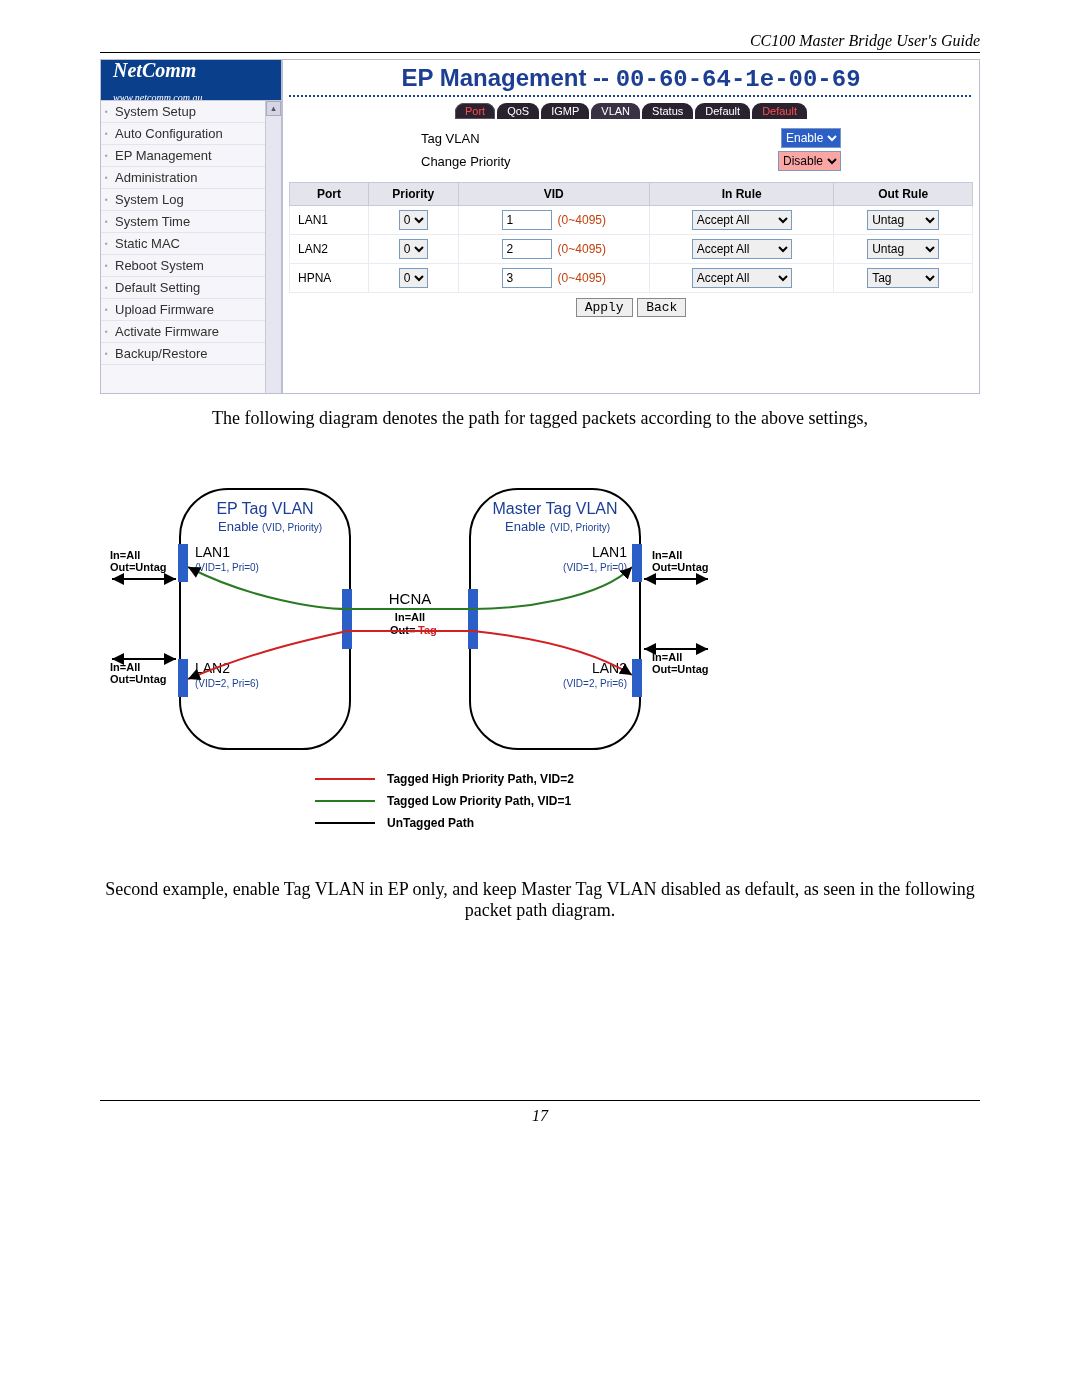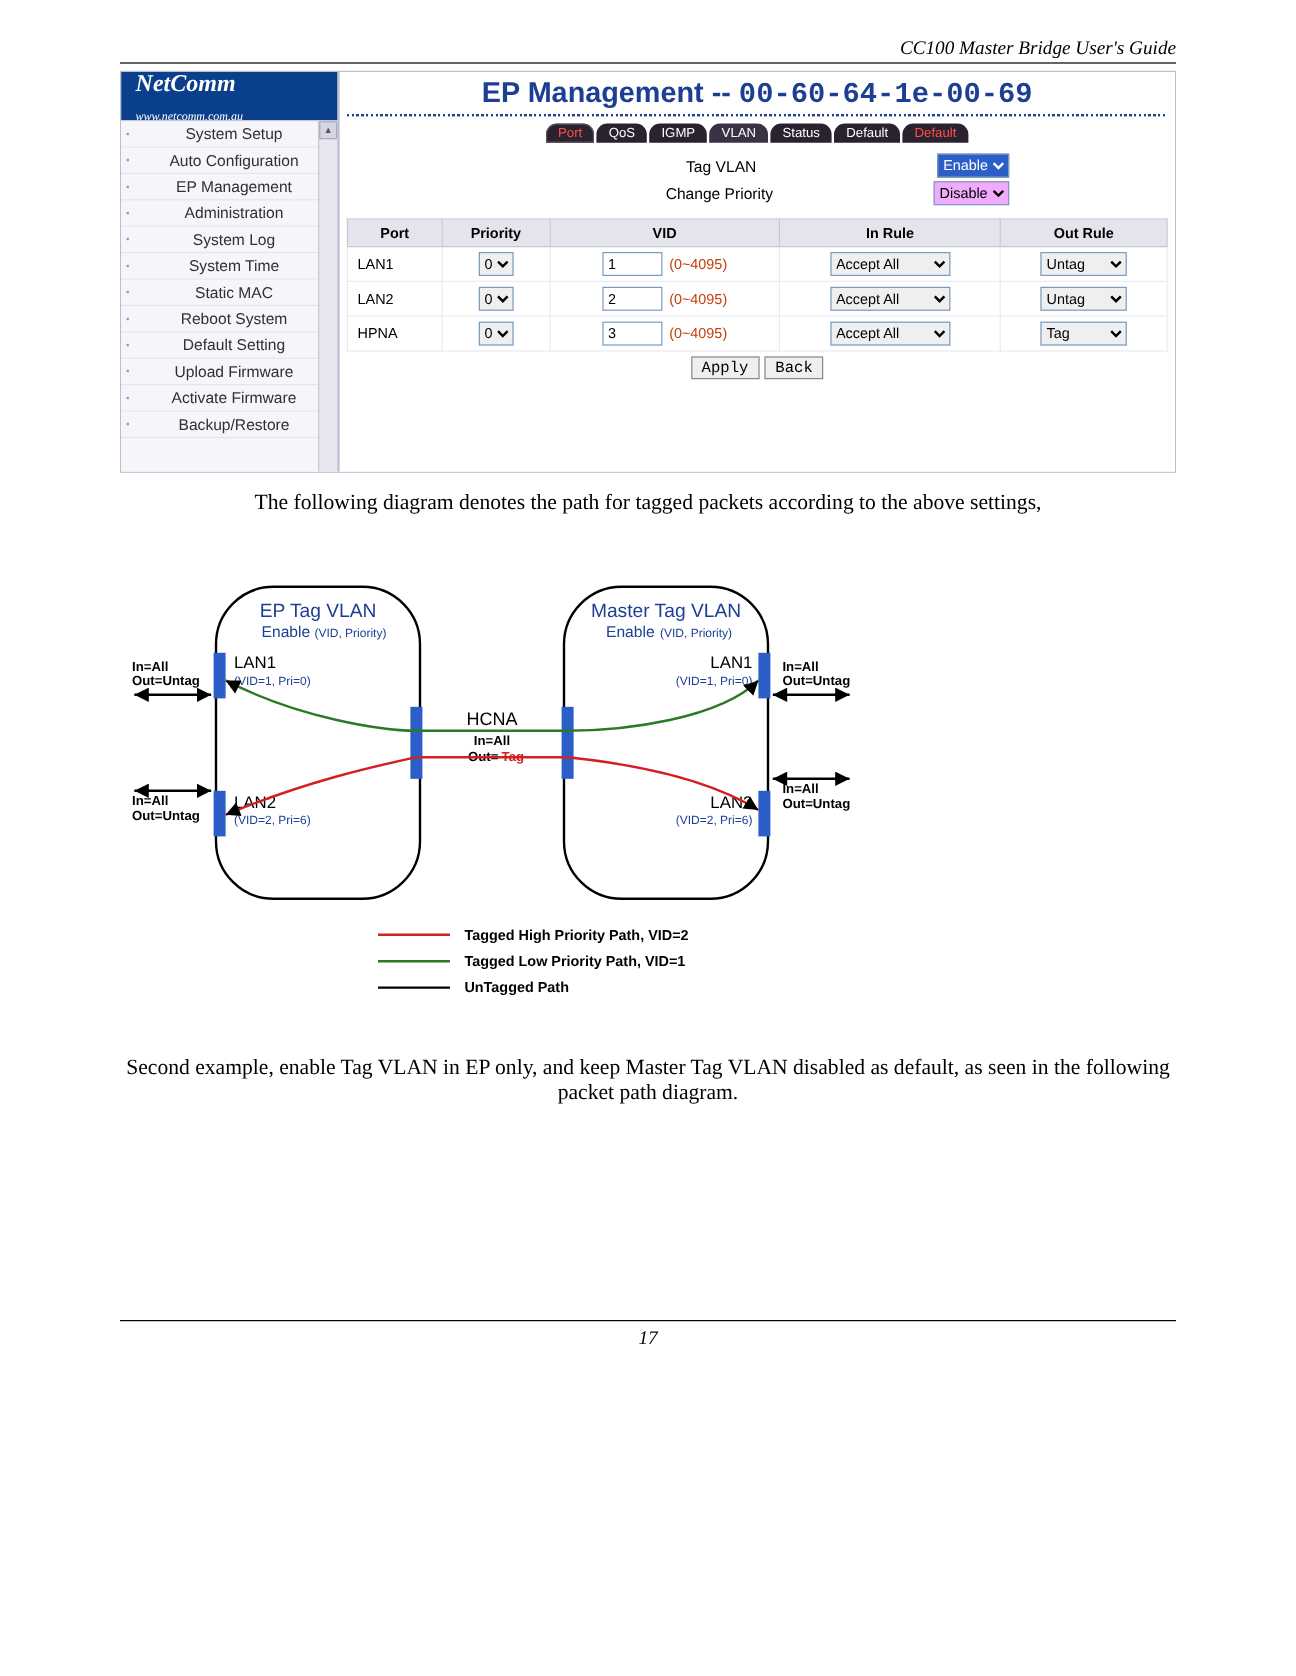--- a/index.html
+++ b/index.html
@@ -6,40 +6,40 @@
   .page{width:1080px;height:1155px;margin:0 auto;position:relative;box-sizing:border-box;padding:32px 100px 0 100px;}
   .doc-title{text-align:right;font-style:italic;font-size:16px;font-family:"Times New Roman",serif;margin:0 0 2px 0;}
   .doc-title-rule{border-top:1px solid #000;margin:0 0 6px 0;}
   .app{border:1px solid #bdbdd0;display:flex;height:335px;box-sizing:border-box;}
   
   .sidebar{width:180px;border-right:2px solid #bdbdd0;background:#f6f6fa;display:flex;flex-direction:column;position:relative;}
   .logo{height:40px;background:#0a3f8b;display:flex;flex-direction:column;justify-content:flex-start;padding-left:12px;}
   .logo .brand{font-family:"Times New Roman",serif;font-weight:700;font-style:italic;color:#fff;font-size:20px;line-height:1;}
   .logo .sub{color:#fff;font-size:10px;font-style:italic;margin-top:12px;font-family:Liberation Serif, serif;}
   .navwrap{flex:1;position:relative;border-top:1px solid #c8c8d8;}
-  .nav{list-style:none;margin:0;padding:0;font-size:13px;text-align:center;}
+  .nav{list-style:none;margin:0;padding:0;font-size:13px;}
   .nav li{padding:3px 6px 3px 14px;border-bottom:1px solid #e4e4ee;color:#303030;cursor:pointer;position:relative;white-space:nowrap;}
   .nav li::before{content:"\25AA";color:#9a9aa8;font-size:8px;position:absolute;left:4px;top:6px;}
   .scrollbar{position:absolute;top:0;right:0;width:15px;height:100%;background:#e6e6f0;border-left:1px solid #c8c8d8;display:flex;flex-direction:column;justify-content:flex-start;align-items:center;}
   .scrollbar .arrow-up{width:13px;height:13px;background:#d5d5e5;border:1px solid #aab;font-size:9px;text-align:center;line-height:13px;color:#556;}
   
   .main{flex:1;padding:4px 6px 6px 6px;background:#fff;display:flex;flex-direction:column;}
   .ep-title{text-align:center;font-size:24px;font-weight:700;color:#1c3f94;margin:0 0 2px 0;}
   .ep-title .mac{font-family:"Courier New",monospace;}
   .dots-rule{height:2px;background:repeating-linear-gradient(90deg,#1c3f94 0 2px,transparent 2px 4px);margin:0 0 6px 0;}
   .tabs{display:flex;justify-content:center;gap:2px;margin-bottom:6px;}
   .tab{background:#2b2230;color:#fff;font-size:11px;padding:2px 10px;border-radius:9px 9px 0 0;cursor:pointer;}
   .tab.port{color:#ff4d4d;box-shadow:inset 0 0 0 1px #5a5060;}
   .tab.reboot{color:#ff4d4d;}
   .tab.vlan{background:#3a3145;}
   .vlan-setup-title{text-align:center;font-weight:700;font-size:13px;margin:2px 0 6px 0;}
   .form-rows{margin:0 auto 8px auto;width:420px;}
   .form-row{display:flex;justify-content:space-between;align-items:center;font-size:13px;margin:3px 0;}
-  .form-row label{flex:1;text-align:center;}
-  .sel{border:1px solid #7a9ac0;background:#f0abfc;font-size:12px;height:20px;}
+  .form-row label{flex:1;text-align:left;}
+  .sel{border:1px solid #7a9ac0;background:#fca5a5;font-size:12px;height:20px;}
   .sel.enable{background:#2b5fc7;color:#fff;}
   table.vlantbl{width:100%;border-collapse:collapse;font-size:12px;}
   .vlantbl th{background:#e4e4ec;border:1px solid #c8c8d8;font-weight:700;padding:4px 6px;}
   .vlantbl td{border:1px solid #eaeaf2;padding:4px 6px;text-align:center;}
   .vlantbl td:first-child{text-align:left;padding-left:8px;}
   .smallsel{border:1px solid #7a9ac0;font-size:12px;height:20px;}
   .vidcell{display:flex;align-items:center;gap:6px;justify-content:center;}
   .vidinput{width:40px;border:1px solid #7a9ac0;font-size:12px;height:18px;padding:0 4px;}
   .vidrange{color:#c2410c;}
   .btnrow{text-align:center;margin-top:4px;}

